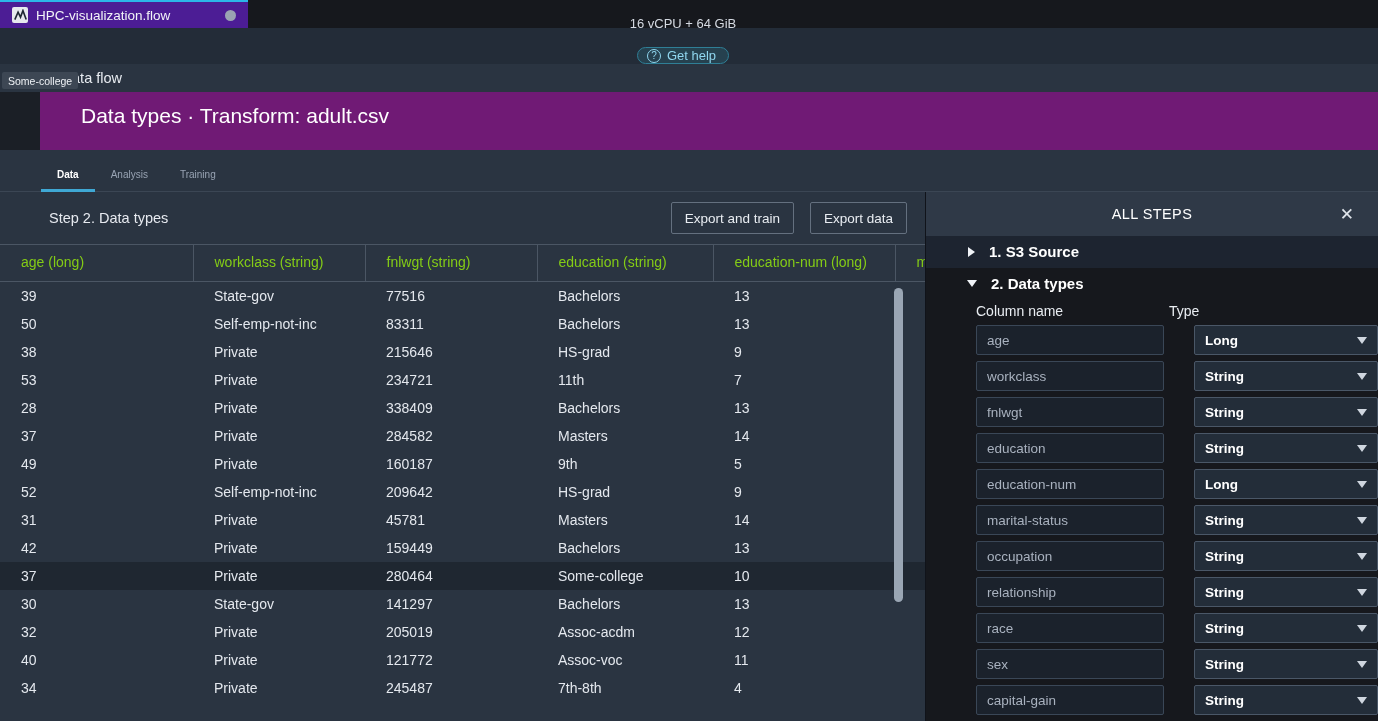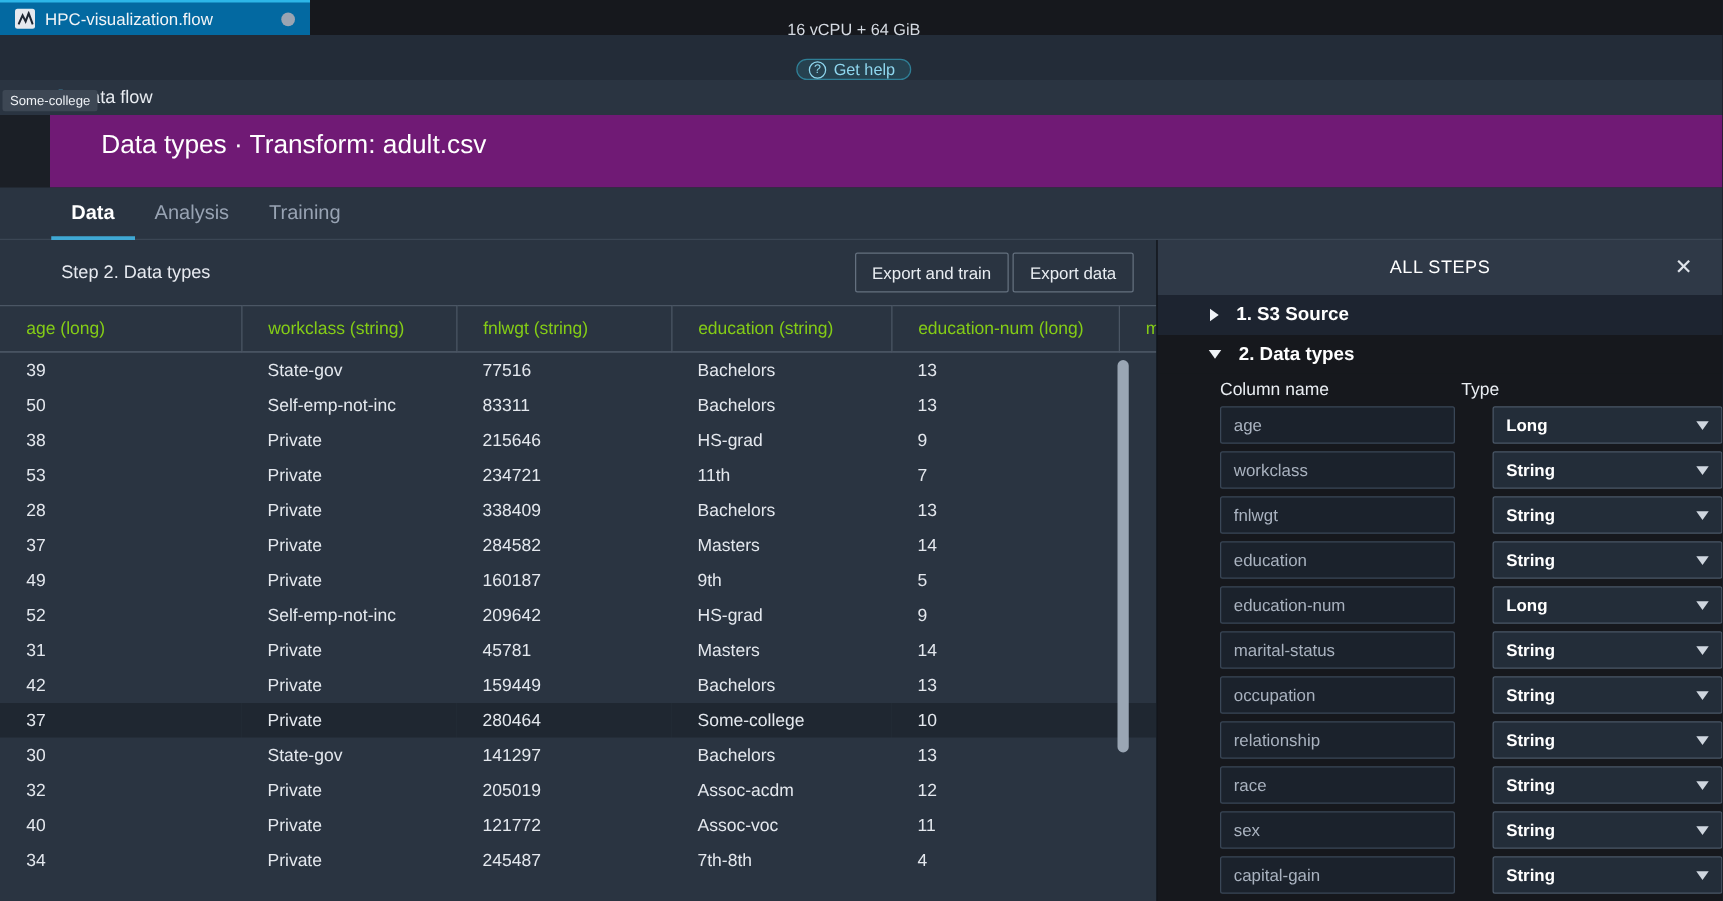--- a/index.html
+++ b/index.html
@@ -13,21 +13,21 @@
   
   .tabstrip {
     height: 28px;
     background: #16181d;
     display: flex;
     align-items: stretch;
     position: relative;
   }
   .tab {
     width: 248px;
-    background: #0369a1;
+    background: #4c1d95;
     display: flex;
     align-items: center;
     gap: 8px;
     padding: 0 12px;
     position: relative;
     border-top: 2px solid #2cb6e8;
   }
   .tab-icon {
     width: 16px; height: 16px;
     background: #e6e9ee;
@@ -125,21 +125,21 @@
   
   .tabs {
     background: #2a3441;
     display: flex;
     padding-left: 41px;
     height: 42px;
     align-items: flex-end;
     border-bottom: 1px solid #3b4654;
   }
   .nav-tab {
-    font-size: 16px;
+    font-size: 10px;
     color: #98a3b3;
     padding: 0 16px 11px 16px;
     cursor: pointer;
     position: relative;
     white-space: nowrap;
     text-align: center;
   }
   .nav-tab.active { color: #ffffff; font-weight: 700; }
   .nav-tab.active::after {
     content: "";
@@ -173,21 +173,21 @@
   .step-title { color: #e7eaf0; font-size: 14.5px; flex: 1; margin-left: 28px; }
   .btn {
     border: 1px solid #64707f;
     background: transparent;
     color: #e9edf2;
     font-size: 13.5px;
     font-family: inherit;
     border-radius: 2px;
     height: 32px;
     padding: 0 13px;
-    margin-left: 3px;
+    margin-left: 16px;
     cursor: pointer;
   }
 
   
   .table-wrap {
     flex: 1;
     position: relative;
     overflow: hidden;
   }
   table.grid {

